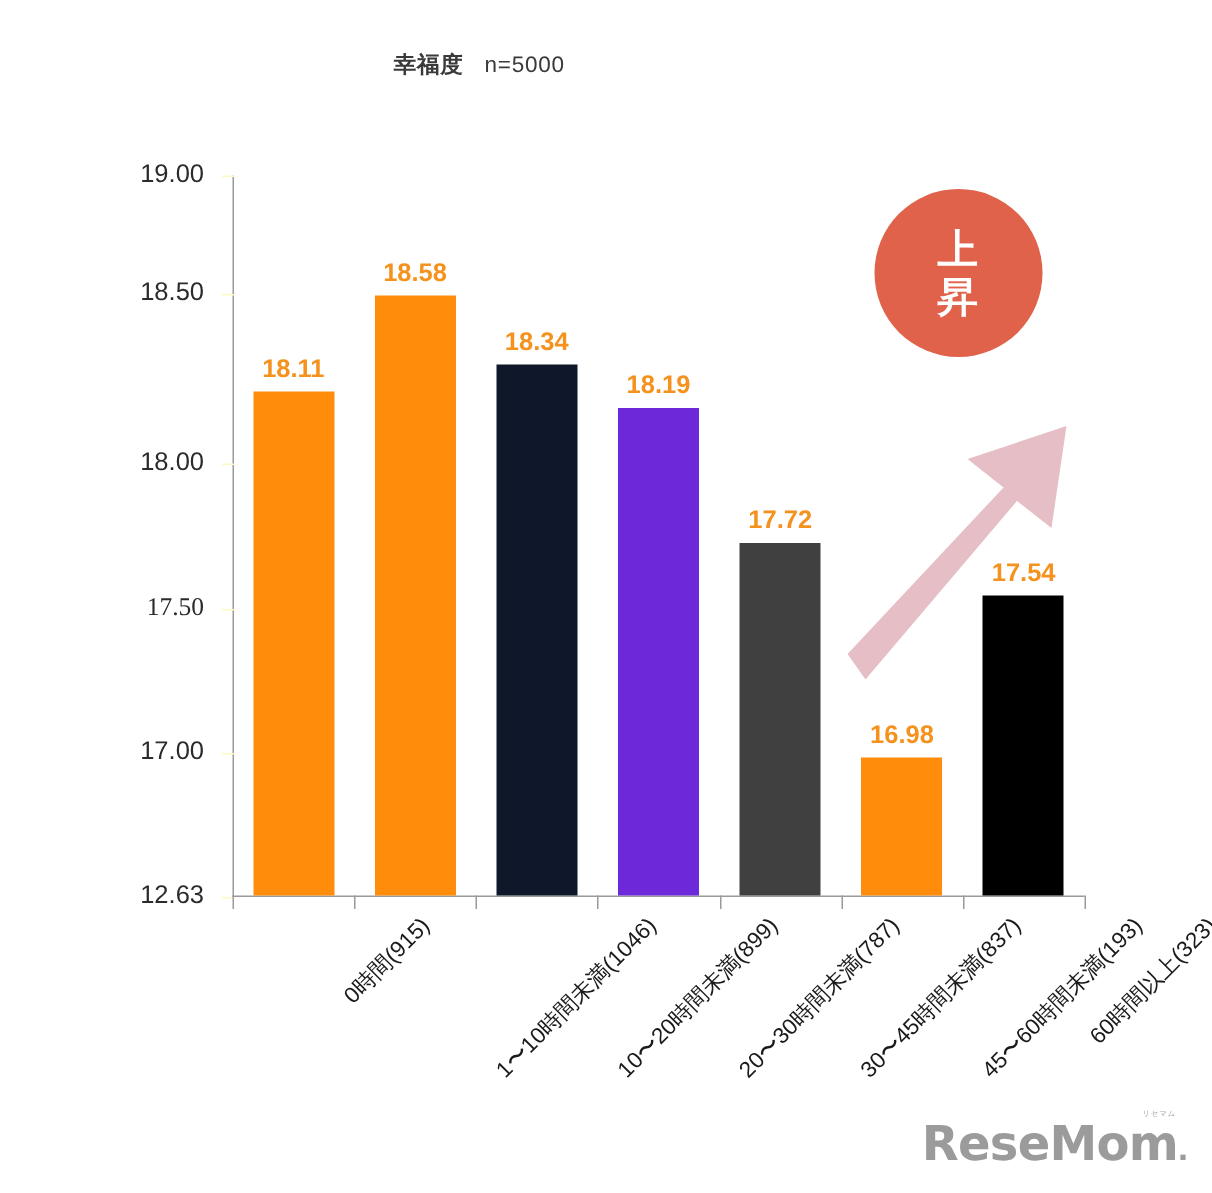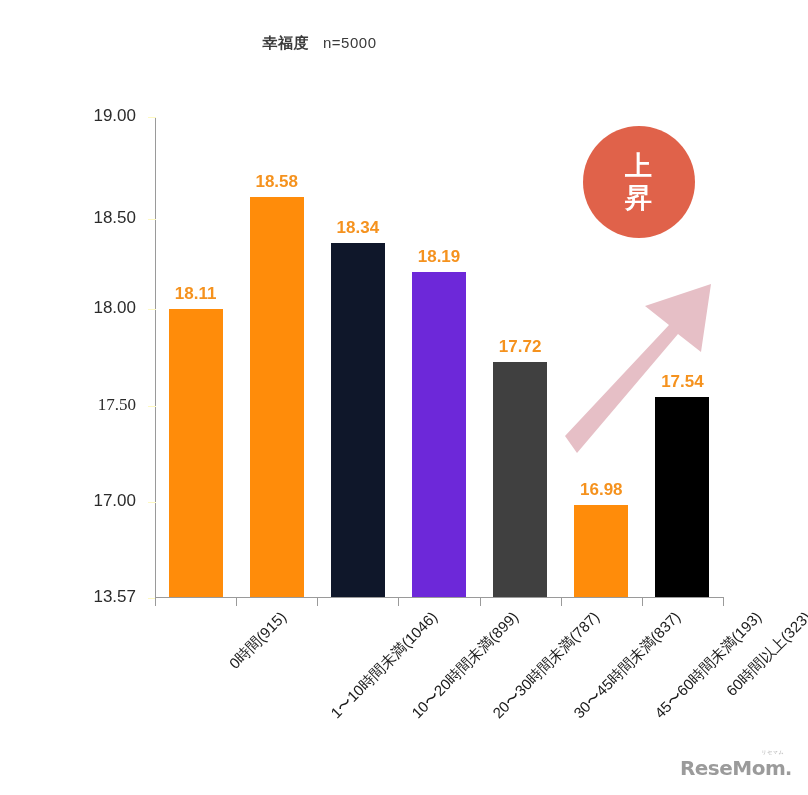--- a/index.html
+++ b/index.html
@@ -146,21 +146,21 @@
 
   
   #logo {
     position: absolute;
     right: 16px;
     bottom: 14px;
     text-align: right;
     color: #9b9b9b;
   }
   #logo .logo-main {
-    font-size: 20px;
+    font-size: 32px;
     font-weight: bold;
     letter-spacing: -0.5px;
     font-family: "DejaVu Sans", sans-serif;
   }
   #logo .logo-ruby {
     position: absolute;
     right: 8px;
     top: -4px;
     font-size: 5px;
     letter-spacing: 0.5px;
@@ -178,48 +178,48 @@
 
   <div id="chart-title"><span class="t-main">幸福度</span><span class="t-sub">&nbsp;&nbsp;&nbsp;<span>n=5000</span></span></div>
 
   <div id="plot">
     <div class="axis-line-y"></div>
     <div class="axis-line-x"></div>
     <div id="yticks">
         <div class="ytick" style="top: 0px;">
           <span class="ytick-label">19.00</span>
         </div>
-        <div class="ytick" style="top: 102px;">
+        <div class="ytick" style="top: 79px;">
           <span class="ytick-label">18.50</span>
         </div>
         <div class="ytick" style="top: 192.4px;">
           <span class="ytick-label">18.00</span>
         </div>
         <div class="ytick" style="top: 288.6px; font-family: Liberation Serif, serif;">
           <span class="ytick-label">17.50</span>
         </div>
         <div class="ytick" style="top: 384.8px;">
           <span class="ytick-label">17.00</span>
         </div>
         <div class="ytick" style="top: 481px;">
-          <span class="ytick-label">13.57</span>
+          <span class="ytick-label">12.63</span>
         </div>
       </div>
     <div id="xticks">
         <div class="xtick" style="left: 0px;"></div>
         <div class="xtick" style="left: 81px;"></div>
         <div class="xtick" style="left: 162px;"></div>
         <div class="xtick" style="left: 243px;"></div>
         <div class="xtick" style="left: 325px;"></div>
         <div class="xtick" style="left: 406px;"></div>
         <div class="xtick" style="left: 487px;"></div>
         <div class="xtick" style="left: 568px;"></div>
       </div>
     <div id="bars">
-        <div class="bar" style="left: 13.5714px; width: 54px; height: 288px; background: rgb(255, 140, 10); margin-top: 15px;">
+        <div class="bar" style="left: 13.5714px; width: 54px; height: 336px; background: rgb(255, 140, 10); margin-top: 15px;">
           <span class="bar-label">18.11</span>
         </div>
         <div class="bar" style="left: 94.7143px; width: 54px; height: 400.192px; background: rgb(255, 140, 10);">
           <span class="bar-label">18.58</span>
         </div>
         <div class="bar" style="left: 175.857px; width: 54px; height: 354.016px; background: #0f172a;">
           <span class="bar-label">18.34</span>
         </div>
         <div class="bar" style="left: 257px; width: 54px; height: 325.156px; background: #6d28d9;">
           <span class="bar-label">18.19</span>

